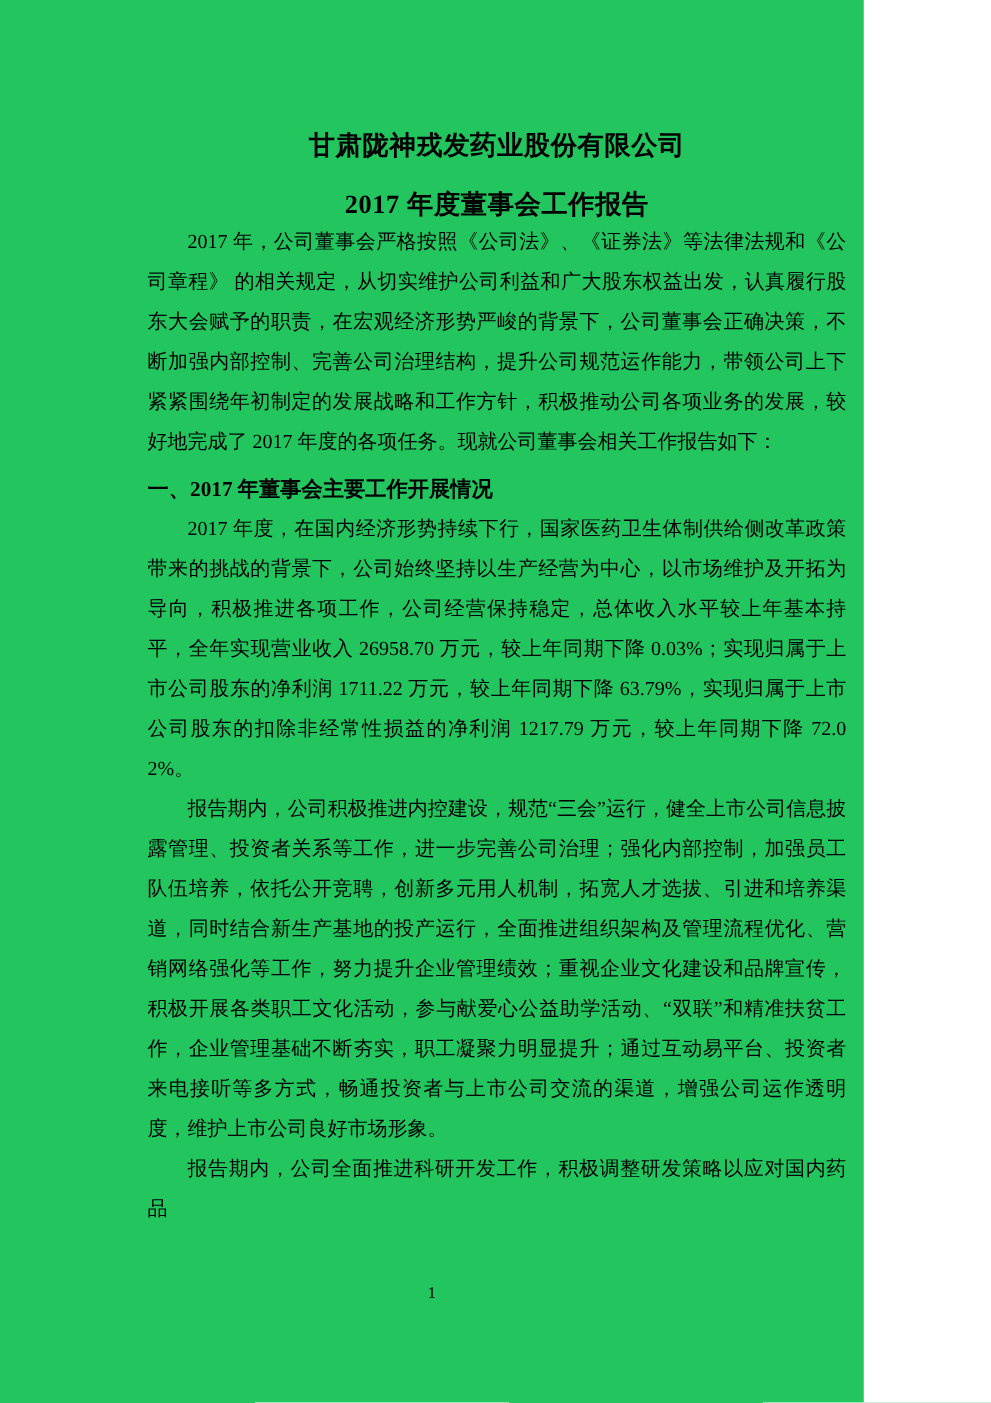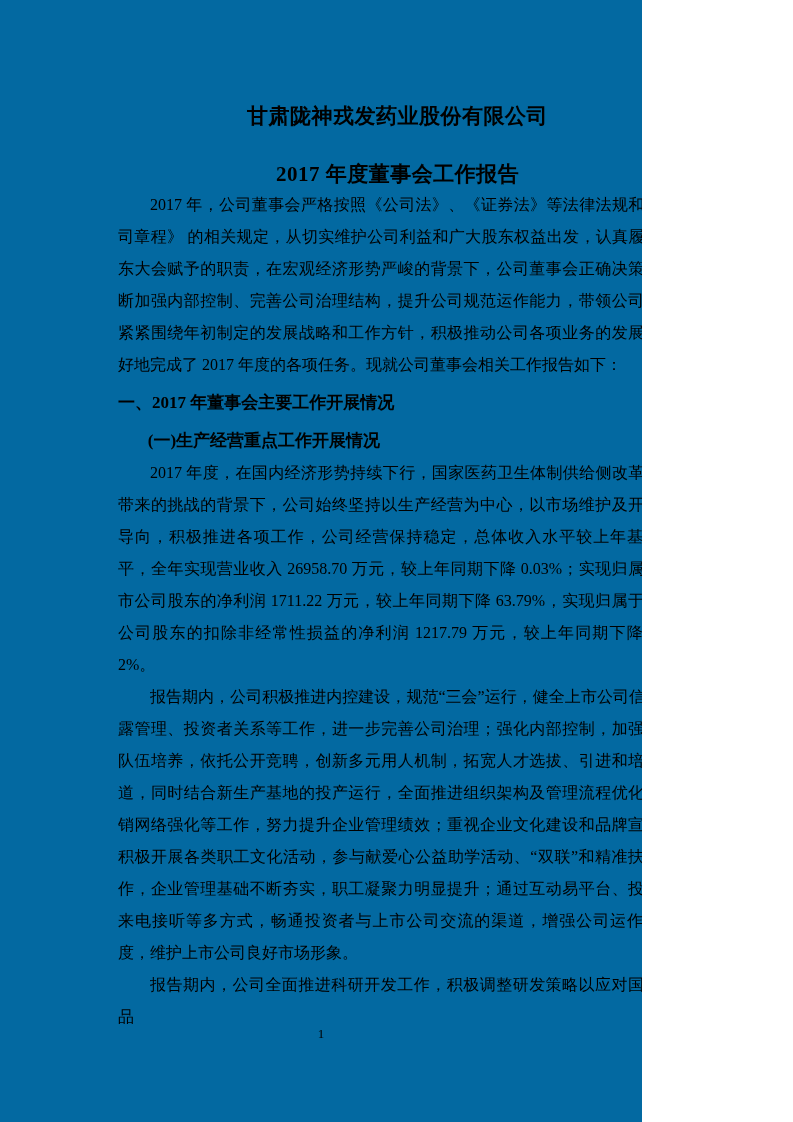--- a/index.html
+++ b/index.html
@@ -2,43 +2,43 @@
 <html><head>
 <meta charset="utf-8">
 <style>
   html, body {
     margin: 0;
     padding: 0;
     background: #ffffff;
   }
   .page {
     position: relative;
-    width: 642px;
+    width: 691px;
     height: 1122px;
-    background: #0369a1;
+    background: #22c55e;
     color: #000000;
     font-family: "Liberation Serif", "DejaVu Serif", serif;
     overflow: hidden;
   }
   .content {
     position: absolute;
     left: 118px;
     top: 101px;
     width: 559px;
   }
   .doc-title {
     margin: 0;
     font-size: 21px;
     font-weight: bold;
     line-height: 30px;
     text-align: center;
     letter-spacing: 0.5px;
   }
   .doc-title.second {
-    margin-top: 28px;
+    margin-top: 17px;
   }
   .salutation {
     margin: 36px 0 0 0;
     font-size: 17px;
     font-weight: bold;
     line-height: 32px;
   }
   p.body-para {
     margin: 0;
     font-size: 16px;
@@ -78,21 +78,20 @@
 
     <h1 class="doc-title">甘肃陇神戎发药业股份有限公司</h1>
 
     <h1 class="doc-title second">2017 年度董事会工作报告</h1>
 
 
     <p class="body-para">2017 年，公司董事会严格按照《公司法》、《证券法》等法律法规和《公司章程》 的相关规定，从切实维护公司利益和广大股东权益出发，认真履行股东大会赋予的职责，在宏观经济形势严峻的背景下，公司董事会正确决策，不断加强内部控制、完善公司治理结构，提升公司规范运作能力，带领公司上下紧紧围绕年初制定的发展战略和工作方针，积极推动公司各项业务的发展，较好地完成了 2017 年度的各项任务。现就公司董事会相关工作报告如下：</p>
 
     <h2 class="section-heading">一、2017 年董事会主要工作开展情况</h2>
 
-    <h3 class="subsection-heading">(一)生产经营重点工作开展情况</h3>
 
     <p class="body-para">2017 年度，在国内经济形势持续下行，国家医药卫生体制供给侧改革政策带来的挑战的背景下，公司始终坚持以生产经营为中心，以市场维护及开拓为导向，积极推进各项工作，公司经营保持稳定，总体收入水平较上年基本持平，全年实现营业收入 26958.70 万元，较上年同期下降 0.03%；实现归属于上市公司股东的净利润 1711.22 万元，较上年同期下降 63.79%，实现归属于上市公司股东的扣除非经常性损益的净利润 1217.79 万元，较上年同期下降 72.02%。</p>
 
     <p class="body-para">报告期内，公司积极推进内控建设，规范“三会”运行，健全上市公司信息披露管理、投资者关系等工作，进一步完善公司治理；强化内部控制，加强员工队伍培养，依托公开竞聘，创新多元用人机制，拓宽人才选拔、引进和培养渠道，同时结合新生产基地的投产运行，全面推进组织架构及管理流程优化、营销网络强化等工作，努力提升企业管理绩效；重视企业文化建设和品牌宣传，积极开展各类职工文化活动，参与献爱心公益助学活动、“双联”和精准扶贫工作，企业管理基础不断夯实，职工凝聚力明显提升；通过互动易平台、投资者来电接听等多方式，畅通投资者与上市公司交流的渠道，增强公司运作透明度，维护上市公司良好市场形象。</p>
 
     <p class="body-para">报告期内，公司全面推进科研开发工作，积极调整研发策略以应对国内药品</p>
 
   </div>
 
   <div class="page-number">1</div>

